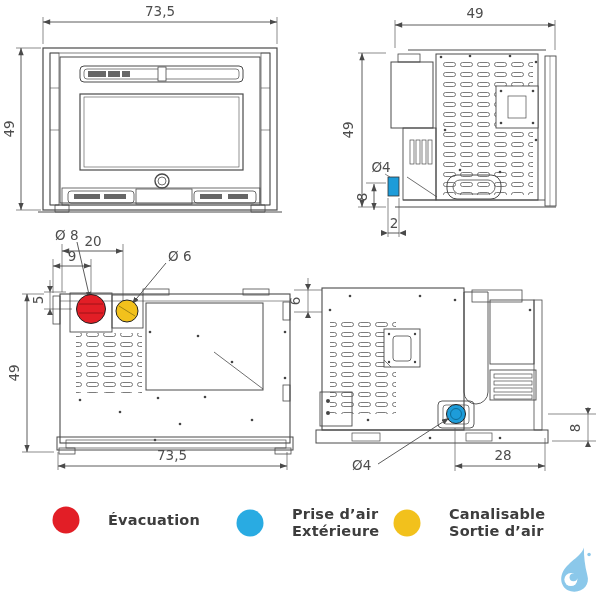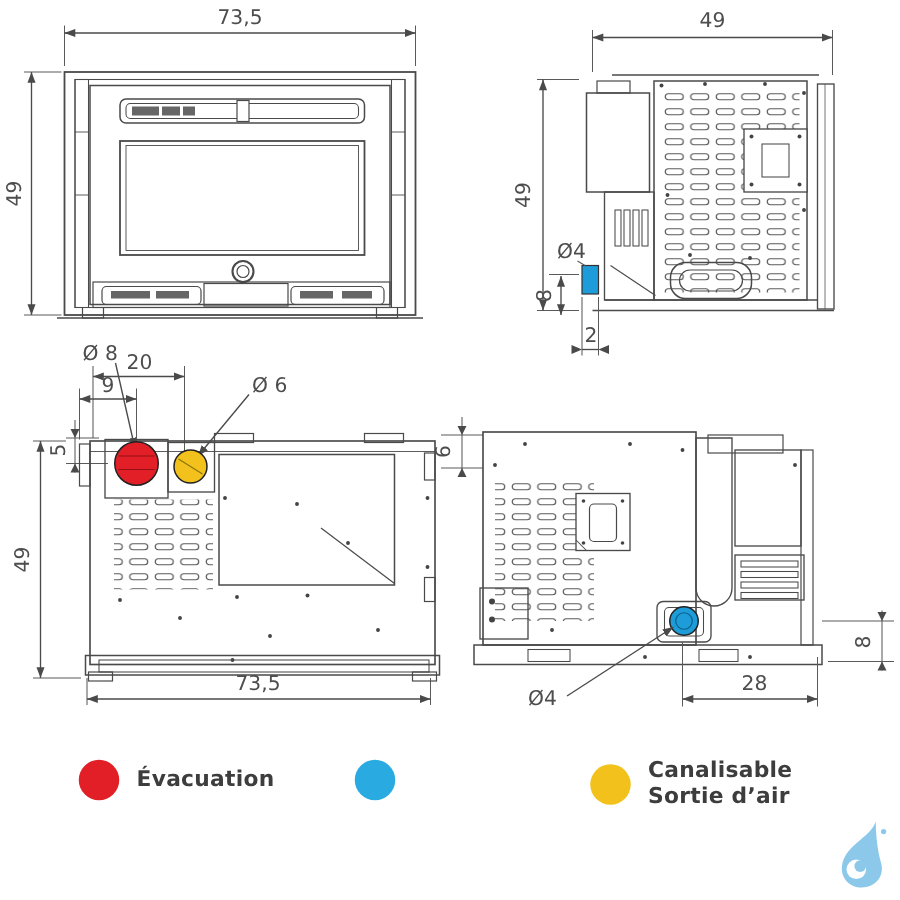--- a/index.html
+++ b/index.html
@@ -1,21 +1,21 @@
 <!DOCTYPE html>
 <html><head>
 <meta charset="utf-8">
 <style>
   html,body{margin:0;padding:0;background:#fff;}
   body{width:600px;height:600px;position:relative;font-family:"DejaVu Sans",sans-serif;overflow:hidden;}
   .stage{position:absolute;left:0;top:0;}
   svg text{font-family:"DejaVu Sans",sans-serif;fill:#4d4d4d;stroke:none;font-size:13.5px;}
   svg .ext{stroke:#5a5a5a;stroke-width:0.7;}
   svg .dim{stroke:#4a4a4a;stroke-width:0.9;}
-  .legend-item{position:absolute;display:flex;align-items:center;gap:11px;}
+  .legend-item{position:absolute;display:flex;align-items:center;gap:28px;}
   .legend-label{font-size:14.5px;font-weight:700;color:#3d3d3d;line-height:1.16;letter-spacing:.2px;}
   .logo{position:absolute;right:4px;bottom:2px;width:52px;height:56px;}
 </style>
 </head>
 <body>
 
 <svg class="stage" width="600" height="600" viewBox="0 0 600 600">
   <defs>
     <marker id="aE" markerWidth="9" markerHeight="7" refX="8" refY="3" orient="auto">
       <path d="M0,0 L8,3 L0,6 Z" fill="#4a4a4a"></path>
@@ -288,20 +288,24 @@
       <circle cx="14" cy="14" r="13.5" fill="#e21e26"></circle>
     </svg>
   <div class="legend-label">
     <div>Évacuation</div>
   </div>
 </div>
 <div class="legend-item" style="left:236px;top:506px;">
   <svg width="28" height="28">
       <circle cx="14" cy="14" r="13.5" fill="#29abe2"></circle>
     </svg>
+  <div class="legend-label">
+    <div>Prise d’air</div>
+    <div>Extérieure</div>
+  </div>
 </div>
 <div class="legend-item" style="left:393px;top:506px;">
   <svg width="28" height="28">
       <circle cx="14" cy="14" r="13.5" fill="#f2c11c"></circle>
     </svg>
   <div class="legend-label">
     <div>Canalisable</div>
     <div>Sortie d’air</div>
   </div>
 </div>

